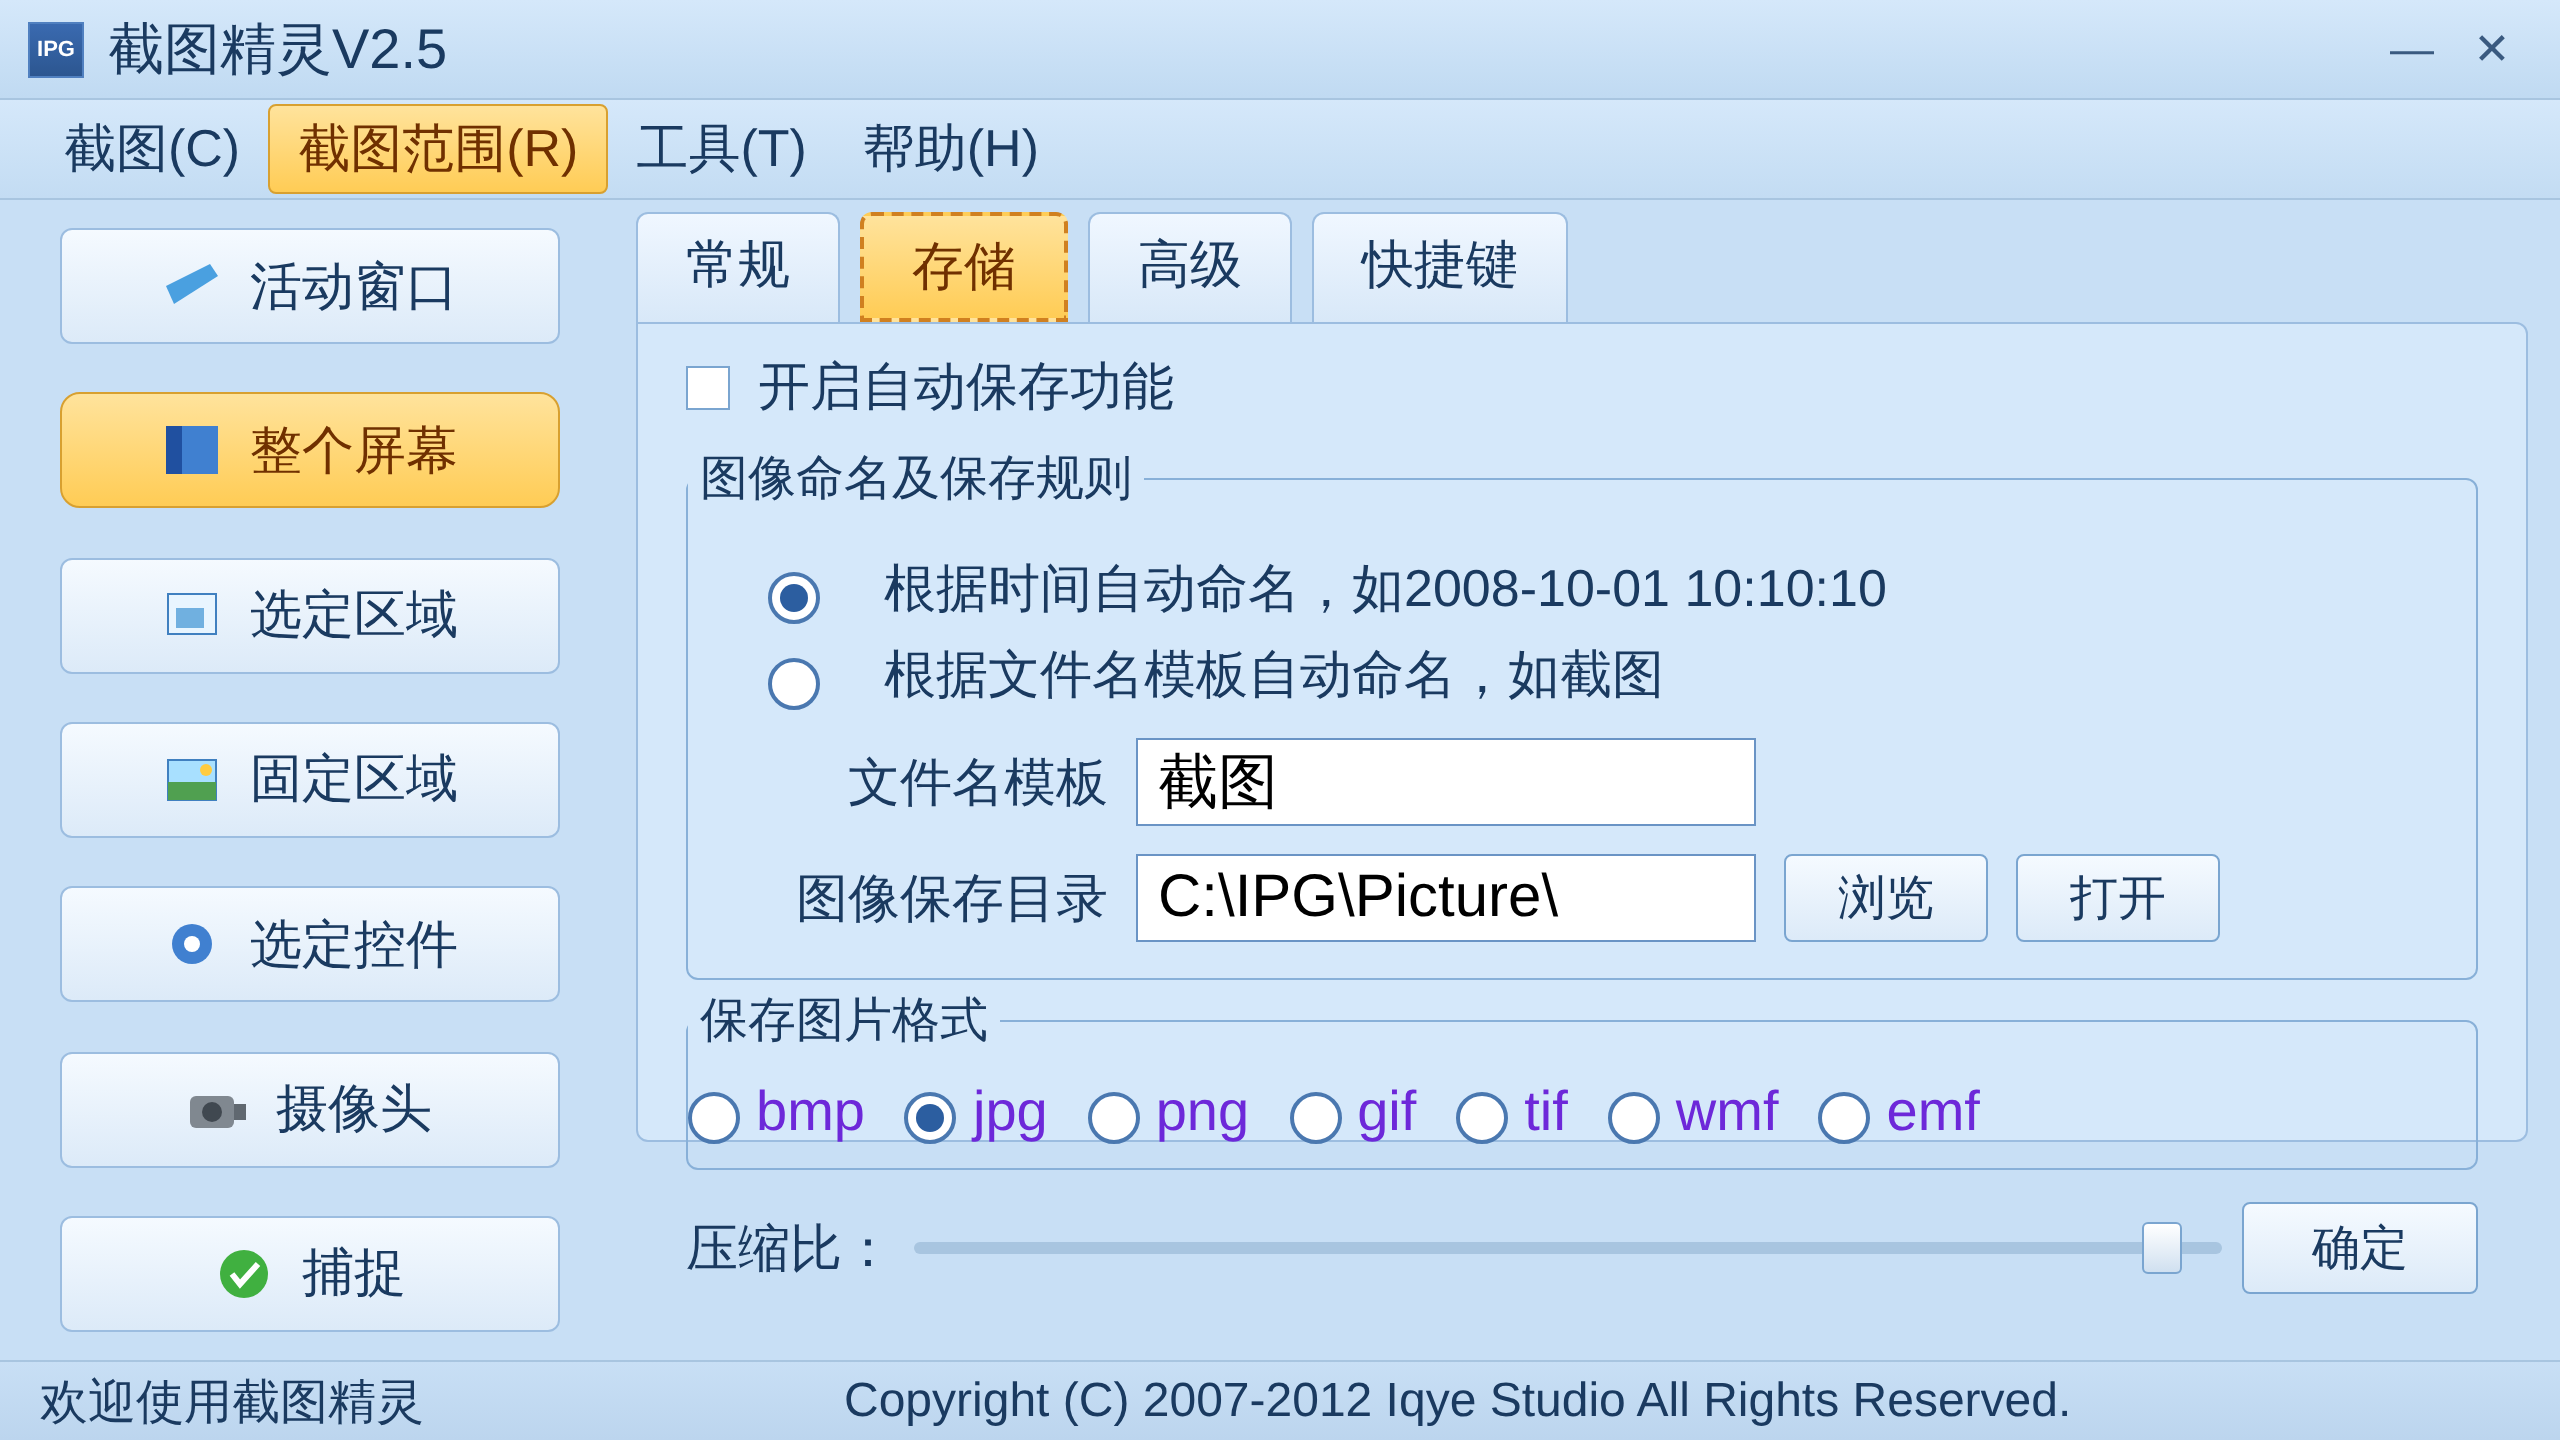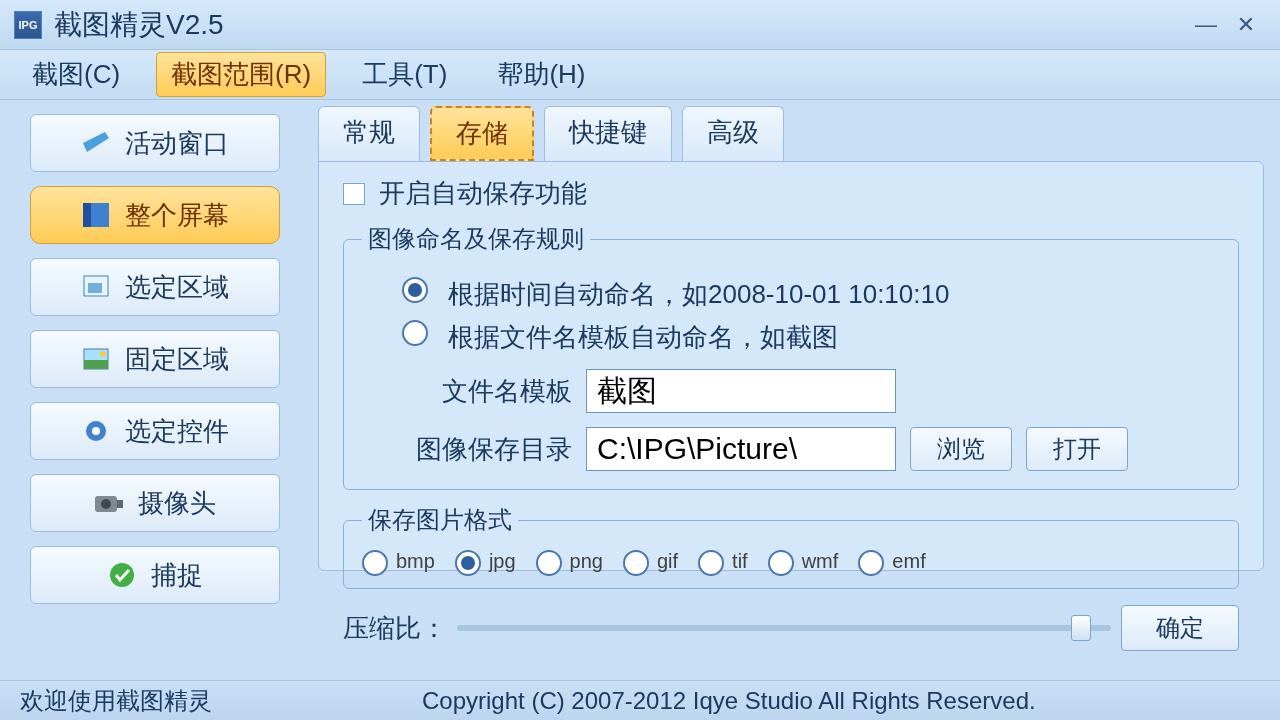--- a/index.html
+++ b/index.html
@@ -3,54 +3,54 @@
 <meta charset="utf-8">
 <style>
 * { box-sizing: border-box; margin: 0; padding: 0; font-family: "Microsoft YaHei", SimSun, Arial, sans-serif; }
 body { width: 1280px; height: 720px; background: #c8dff5; overflow: hidden; }
 
 .titlebar { height: 50px; background: linear-gradient(#d5e8fa, #c0daf2); display: flex; align-items: center; padding: 0 14px; border-bottom: 1px solid #a8c5e0; }
 .app-icon { width: 28px; height: 28px; background: linear-gradient(#3a6ab0, #2c5690); margin-right: 12px; border: 1px solid #5080c0; display:flex;align-items:center;justify-content:center;color:#fff;font-size:11px;font-weight:bold;}
 .title-text { font-size: 28px; color: #1a3a60; flex: 1; }
 .win-btn { width: 40px; height: 30px; display: flex; align-items: center; justify-content: center; color: #3a5a80; font-size: 22px; cursor: pointer; }
 
-.menubar { height: 50px; background: linear-gradient(#d5e8fa, #c3dcf3); display: flex; align-items: center; padding-left: 18px; border-bottom: 1px solid #a8c5e0; gap: 22px; }
+.menubar { height: 50px; background: linear-gradient(#d5e8fa, #c3dcf3); display: flex; align-items: center; padding-left: 18px; border-bottom: 1px solid #a8c5e0; }
 .menu-item { font-size: 26px; color: #1a3a60; padding: 4px 14px; cursor: pointer; border-radius: 4px; }
 .menu-item.active { background: linear-gradient(#ffe39c, #ffcc55); border: 1px solid #d8a030; color: #703000;}
 
 .main { display: flex; height: 580px; }
 
-.sidebar { width: 310px; padding: 14px 30px; display: flex; flex-direction: column; gap: 14px; }
+.sidebar { width: 310px; padding: 14px 30px; display: flex; flex-direction: column; gap: 14px; justify-content: space-between; }
 .side-btn { height: 58px; background: linear-gradient(#f5faff, #dceaf8); border: 1px solid #9cbde0; border-radius: 6px; display: flex; align-items: center; justify-content: center; gap: 14px; font-size: 26px; color: #1a3a60; cursor: pointer; }
 .side-btn.active { background: linear-gradient(#ffe39c, #ffcc55); border-color: #d8a030; color: #703000; border-radius: 10px;}
 .side-icon { width: 30px; height: 28px; display: inline-flex; align-items: center; justify-content: center; }
 
 .content { flex: 1; padding: 0 16px 0 8px; }
 .tabbar { display: flex; gap: 10px; margin-top: 6px; }
 .tab { padding: 8px 24px; font-size: 26px; background: linear-gradient(#f0f7ff, #d8e8f8); border: 1px solid #9cbde0; border-bottom: none; border-radius: 6px 6px 0 0; color: #1a3a60; cursor: pointer; }
 .tab.active { background: linear-gradient(#ffe39c, #ffcc55); border: 2px dotted #d08020; border-style: dashed; color: #703000;}
 
 .panel { border: 1px solid #9cbde0; border-radius: 0 6px 6px 6px; background: #d5e8fa; padding: 14px 24px 10px; height: 410px; position: relative; }
 
 .chk-row { display: flex; align-items: center; gap: 14px; margin-bottom: 12px; }
 .chk { width: 22px; height: 22px; border: 1px solid #7aa5d0; background: #fff; }
 .lbl { font-size: 26px; color: #1a3a60; }
 
-fieldset.fs { border: 1px solid #88b0d8; border-radius: 6px; padding: 14px 18px 18px; margin-bottom: 14px; }
+fieldset.fs { border: 1px solid #88b0d8; border-radius: 6px; padding: 14px 0 18px; margin-bottom: 4px; }
 fieldset.fs legend { font-size: 24px; color: #1a3a60; padding: 0 6px; }
-.radio-row { display: flex; align-items: flex-start; gap: 20px; margin: 8px 0 8px 40px; }
+.radio-row { display: flex; align-items: flex-end; gap: 32px; margin: 8px 0 8px 40px; }
 .radio { width: 26px; height: 26px; border: 2px solid #4a78b0; border-radius: 50%; display: inline-flex; align-items: center; justify-content: center; background:#fff;}
 .radio.sel::after { content: ''; width: 14px; height: 14px; background: #2c5ea0; border-radius: 50%; }
 .field-row { display: flex; align-items: center; gap: 14px; margin: 14px 0 0 40px; }
 .fld-label { font-size: 26px; color: #1a3a60; width: 170px; text-align: right; }
 .txt-input { width: 310px; height: 44px; border: 1px solid #6a94c5; background:#fff; font-size: 30px; padding: 0 10px; color:#000;}
 .btn { height: 44px; padding: 0 26px; background: linear-gradient(#f5faff,#dceaf8); border: 1px solid #7aa5d0; border-radius: 4px; font-size: 24px; color:#1a3a60; cursor:pointer;}
 
 .fmt-row { display: flex; align-items: center; gap: 20px; flex-wrap: wrap; }
-.fmt-item { display: flex; align-items: flex-start; gap: 8px; font-size: 20px; color:#404040;}
+.fmt-item { display: flex; align-items: flex-end; gap: 8px; font-size: 28px; color:#6d28d9;}
 
 .bottom-row { display:flex; align-items:center; margin-top: 16px;}
 .slider-track { flex:1; height: 6px; background:#a8c5e0; border-radius:3px; position:relative; margin: 0 10px;}
 .slider-thumb { position:absolute; right: 20px; top:-10px; width: 20px; height: 26px; background:linear-gradient(#fff,#d0e0f0); border:1px solid #7aa5d0; border-radius:3px;}
 
 .statusbar { height: 40px; display:flex; align-items:center; padding: 0 20px; font-size: 24px; color:#1a3a60; border-top:1px solid #a8c5e0; background:linear-gradient(#c8dff5,#bcd5ee); gap:30px;}
 .statusbar .copy { flex:1; text-align:left; margin-left: 180px;}
 </style>
 </head>
 <body>
@@ -134,22 +134,22 @@
           </svg>
         </span>
       <span>捕捉</span>
     </div>
   </div>
 
   <div class="content">
     <div class="tabbar">
       <div class="tab">常规</div>
       <div class="tab active">存储</div>
+      <div class="tab">高级</div>
       <div class="tab">快捷键</div>
-      <div class="tab">高级</div>
     </div>
 
     <div class="panel">
       <div class="chk-row">
         <div class="chk"></div>
         <span class="lbl">开启自动保存功能</span>
       </div>
 
       <fieldset class="fs">
         <legend>图像命名及保存规则</legend>

